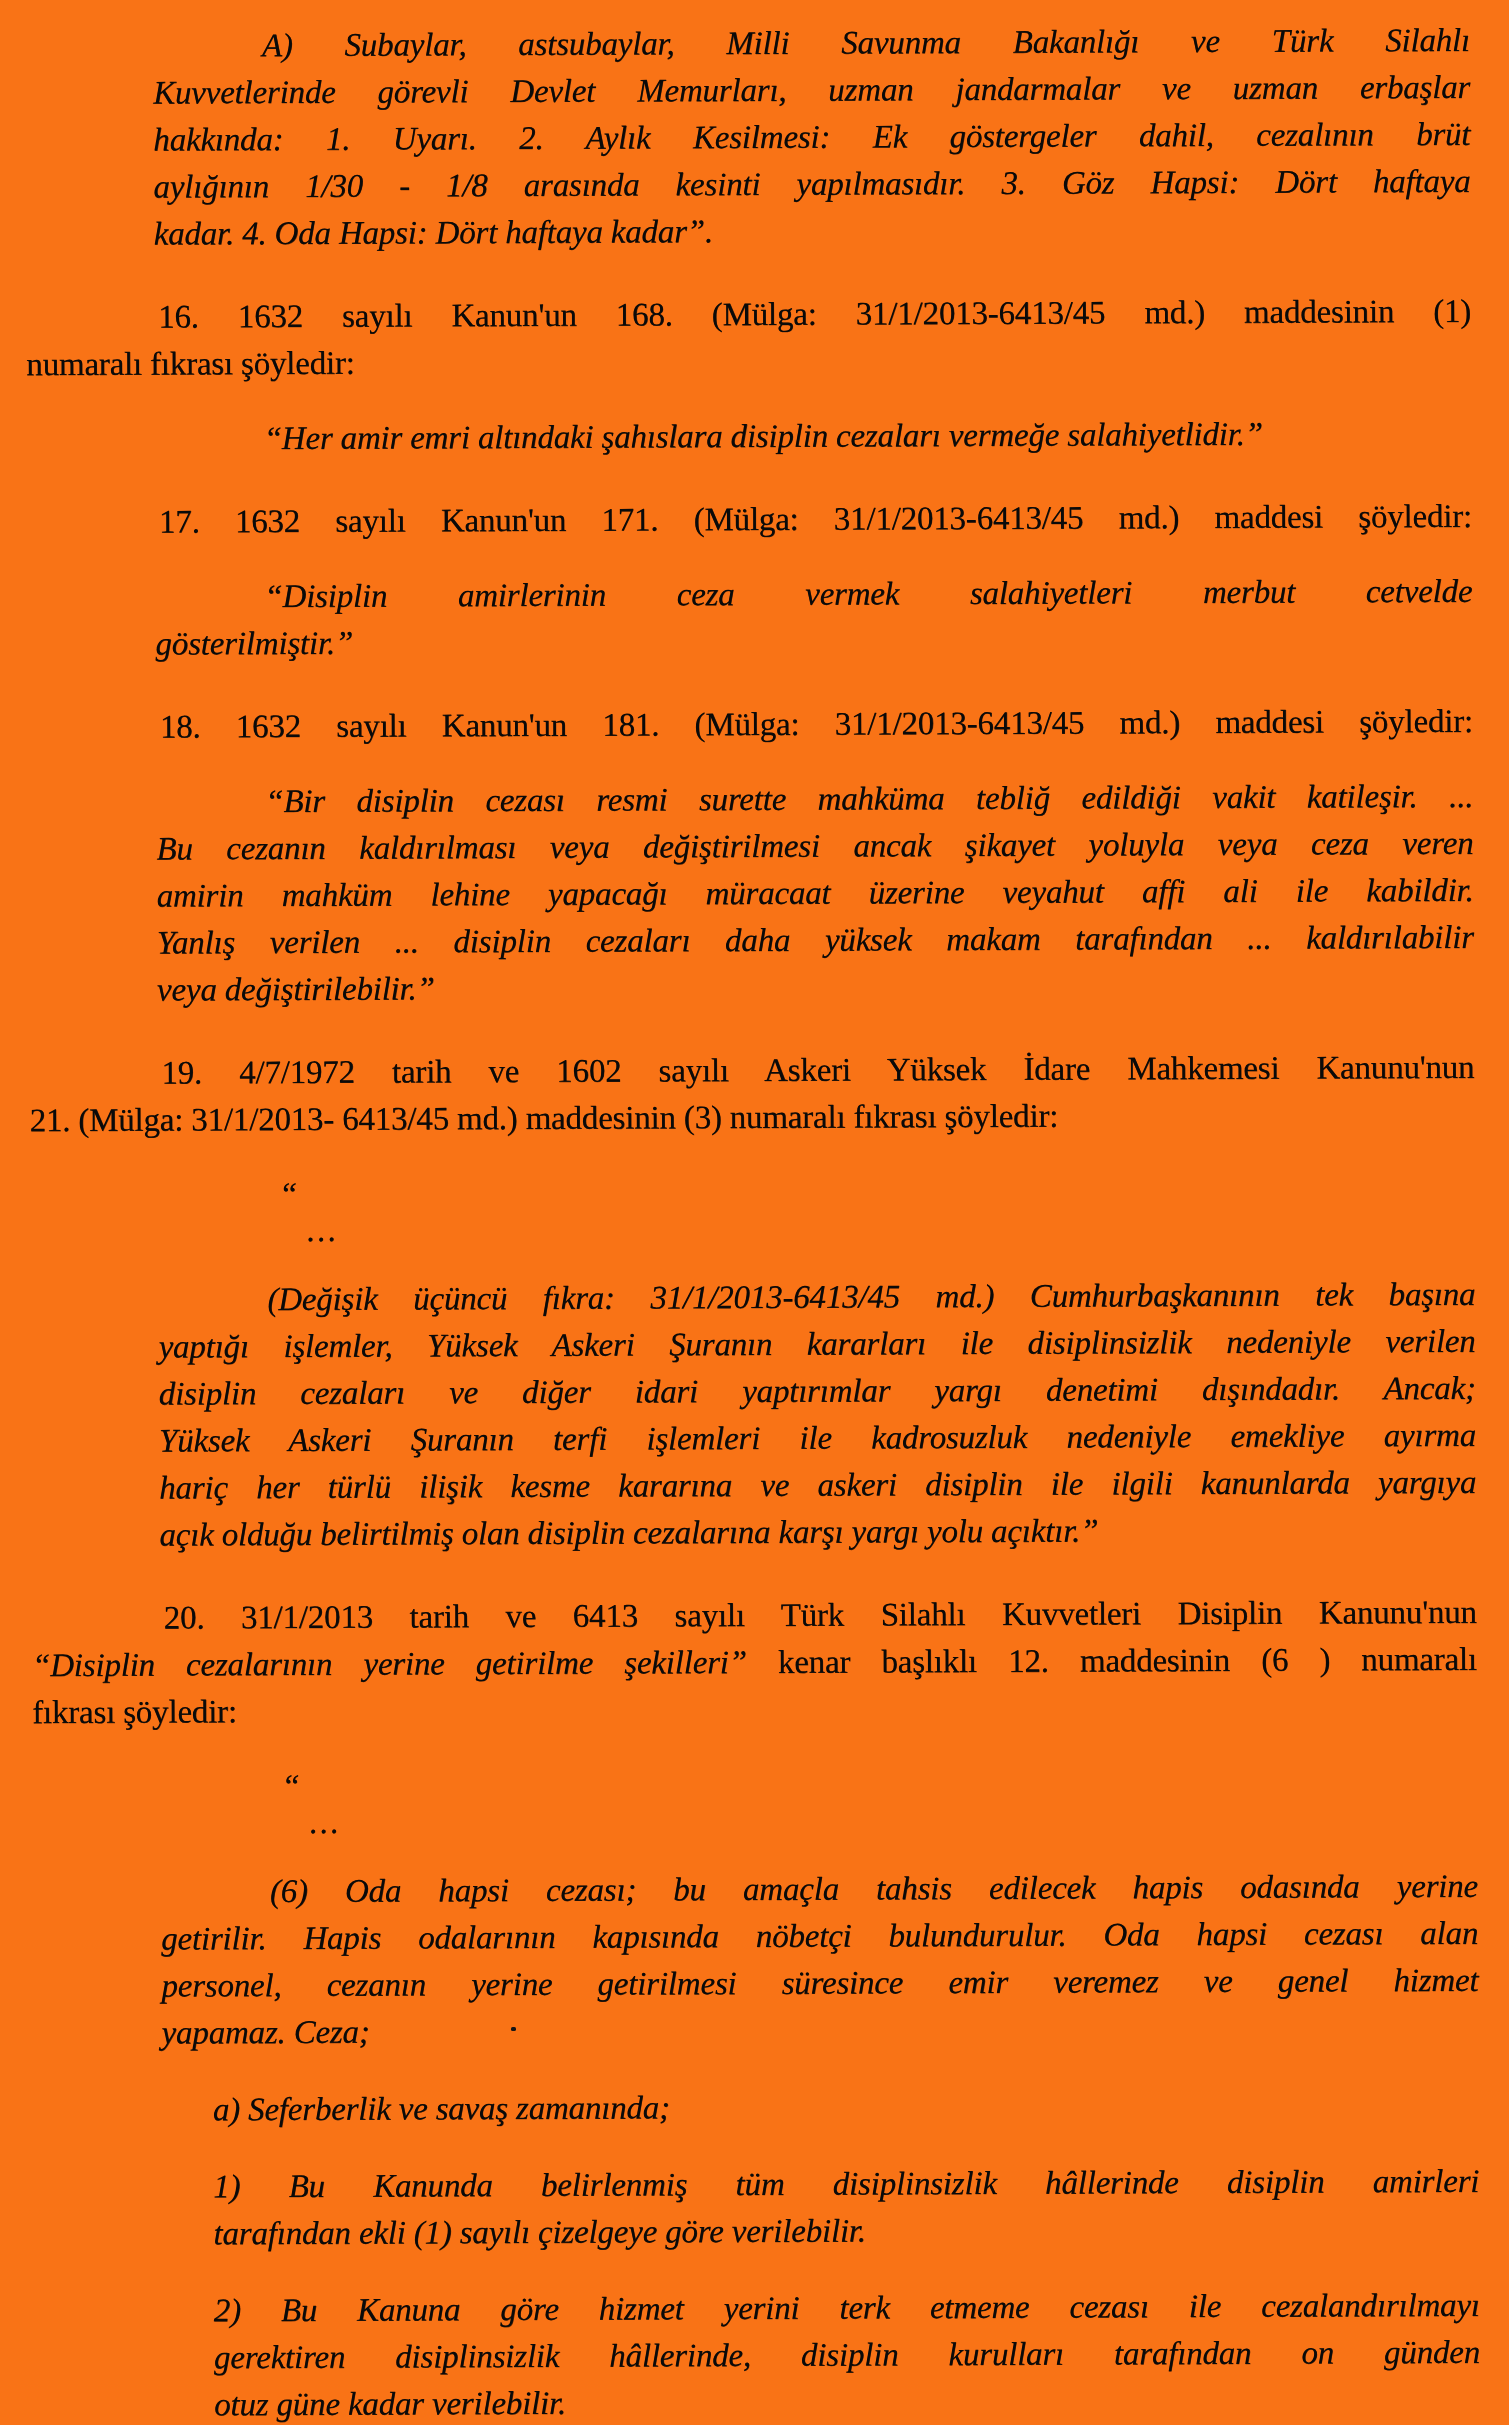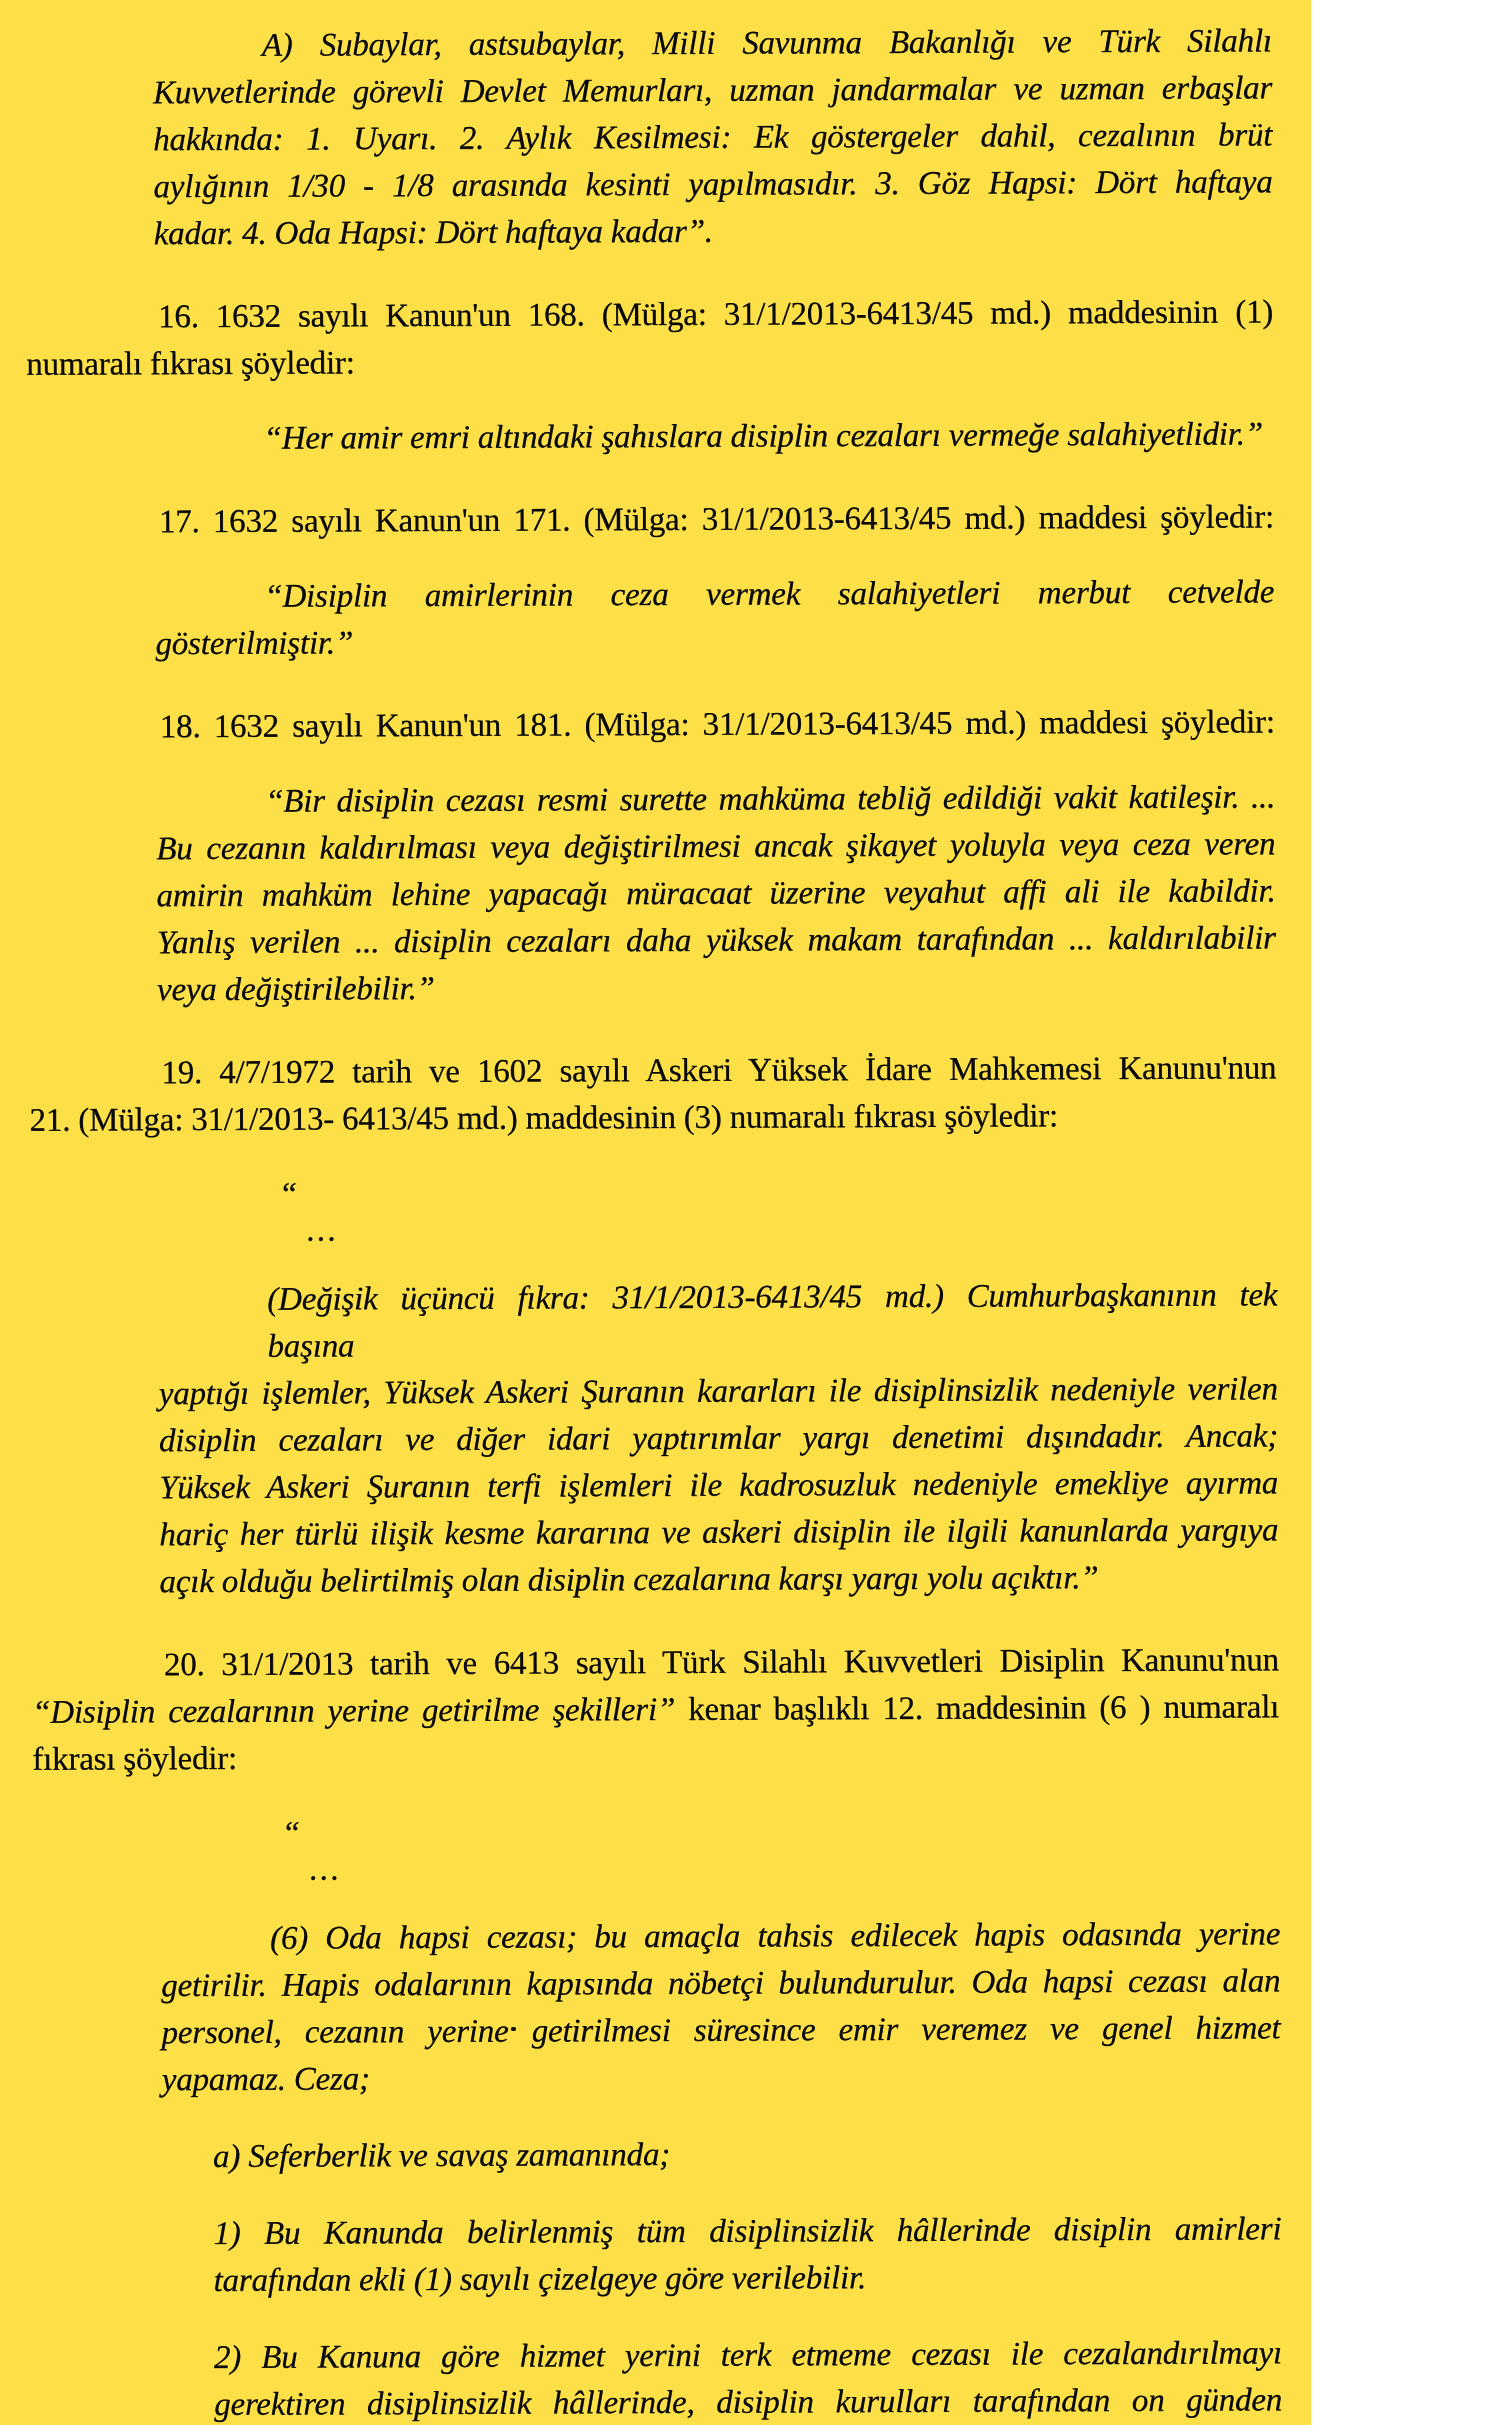--- a/index.html
+++ b/index.html
@@ -9,23 +9,23 @@
   body {
     width: 1509px;
     height: 2426px;
     background: #ffffff;
     overflow: hidden;
     font-family: "Liberation Serif", "DejaVu Serif", serif;
     color: #0a0a0a;
   }
   .page {
     position: relative;
-    width: 1311px;
+    width: 1509px;
     height: 2426px;
-    background: #fde047;
+    background: #f97316;
     text-decoration: underline;
   }
   .content {
     position: absolute;
     top: 0; left: 0; right: 0;
     padding: 20px 34px 0 30px;
     transform: rotate(-0.25deg);
     transform-origin: 50% 50%;
   }
   .block {

